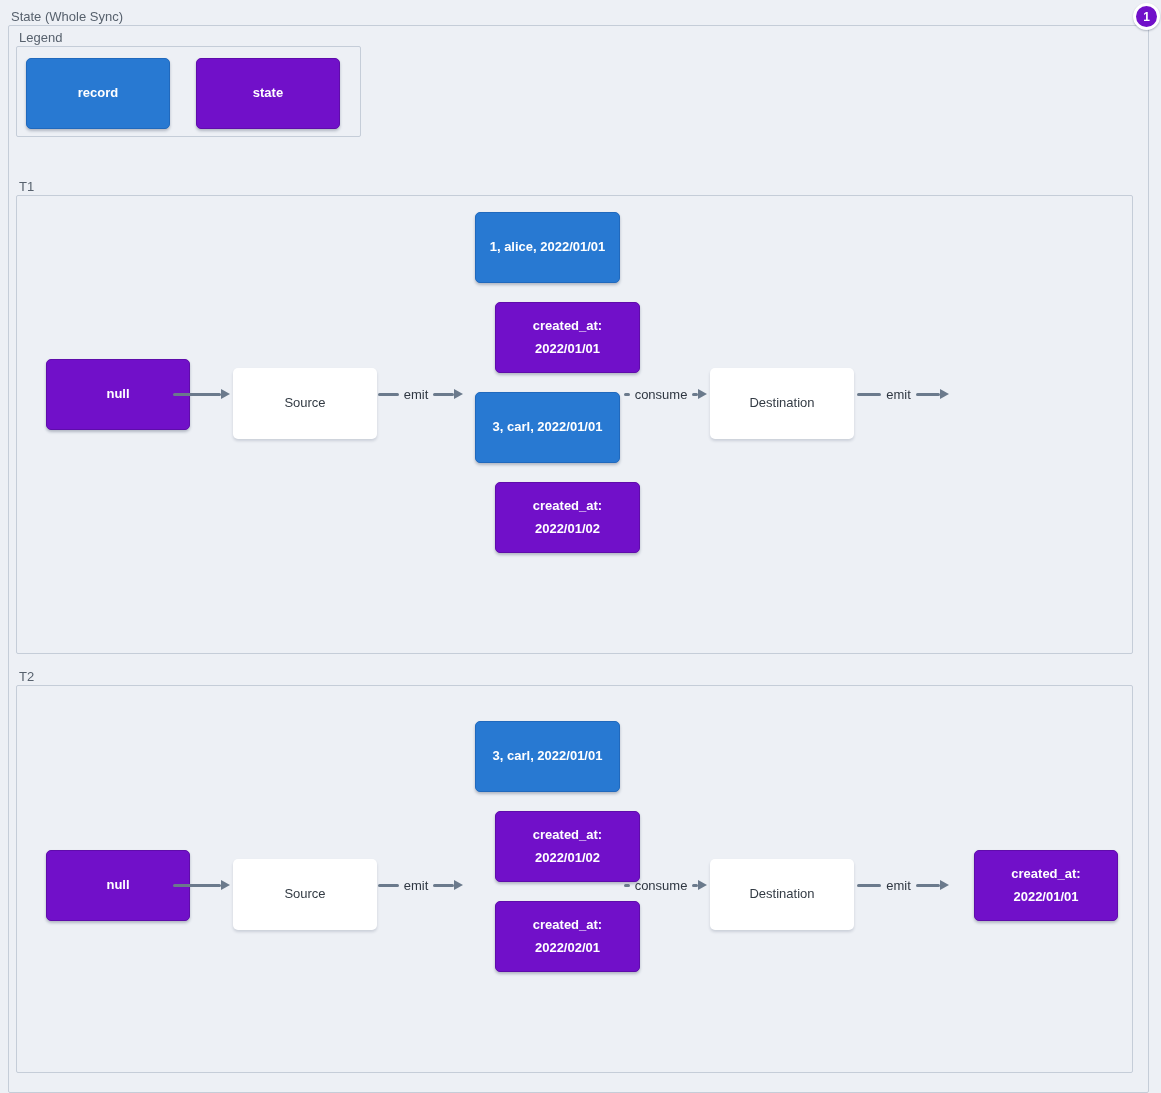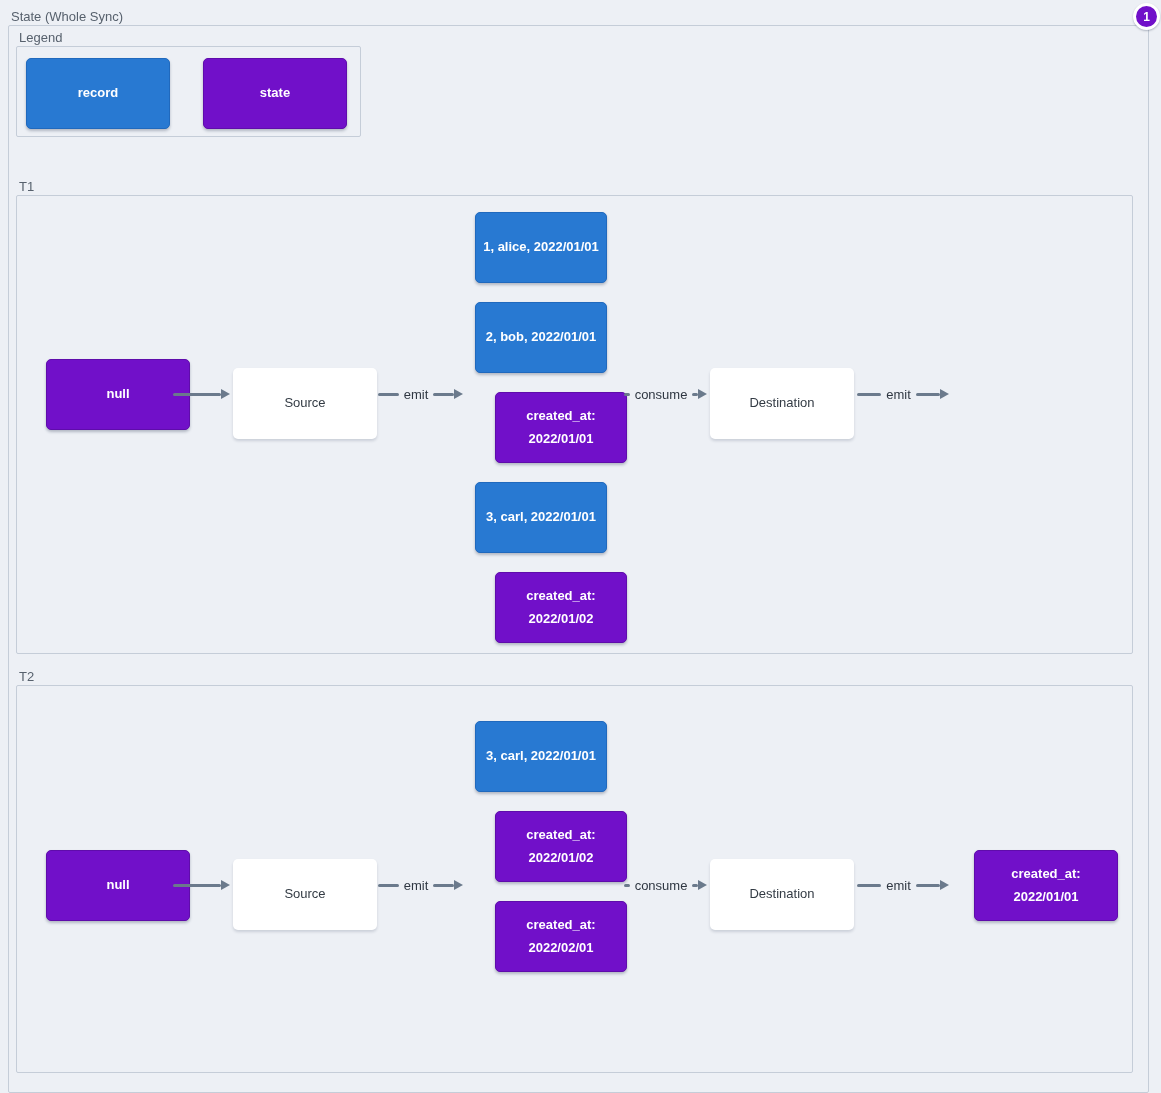--- a/index.html
+++ b/index.html
@@ -22,37 +22,37 @@
     text-align:center; font-size:13px; line-height:1.7; padding:0 6px;
     box-shadow:0 2px 3px rgba(25,39,70,0.28);
   }
   .node[data-type="record"] { background:var(--record); border:1px solid var(--record-border); color:#fff; font-weight:600; }
   .node[data-type="state"]  { background:var(--state);  border:1px solid var(--state-border);  color:#fff; font-weight:600;margin-left:20px; }
   .node[data-type="plain"]  { background:#ffffff; color:var(--node-text-dark); font-weight:500; box-shadow:0 2px 3px rgba(25,39,70,0.16);margin-top:9px; }
   .stack {
     position:absolute; width:145px;
     display:flex; flex-direction:column; gap:19px;
   }
-  .stack .node { position:static; height:71px; flex:0 0 71px; width:132px; }
+  .stack .node { position:static; height:71px; flex:0 0 71px; width:145px; }
   .arrow {
     position:absolute; height:14px;
     display:flex; align-items:center;
   }
   .al { flex:1 1 auto; height:3px; background:var(--arrow); border-radius:2px; }
   .ahead {
     flex:0 0 auto; width:0; height:0;
     border-left:9px solid var(--arrow);
     border-top:5px solid transparent;
     border-bottom:5px solid transparent;
   }
   .alabel {
     flex:0 0 auto; padding:0 5px; font-size:13px;
     color:#2f3742; font-weight:500; white-space:nowrap;
   }
-  .legend-row { position:absolute; left:9px; top:11px; display:flex; gap:13px; }
+  .legend-row { position:absolute; left:9px; top:11px; display:flex; gap:6px; }
   .legend-row .node { position:static; width:144px; height:71px; }
   .badge {
     position:absolute; left:1133px; top:3px;
     width:21px; height:21px; border-radius:50%;
     background:var(--state); border:3px solid #ffffff;
     display:flex; align-items:center; justify-content:center;
     color:#fff; font-size:12px; font-weight:700;
     box-shadow:0 1px 2px rgba(25,39,70,0.3); z-index:5;
   }
 </style>
@@ -89,21 +89,20 @@
 
     <div class="arrow" style="left:361px; top:191px; width:85px;">
       <span class="al"></span>
       <span class="alabel">emit</span>
       <span class="al"></span>
       <span class="ahead"></span>
     </div>
 
     <div class="stack" style="left:458px; top:16px;">
         <div class="node" data-type="record">1, alice, 2022/01/01</div>
-        <div class="node" data-type="record">2, bob, 2022/01/01</div>
         <div class="node" data-type="state">created_at: 2022/01/01</div>
         <div class="node" data-type="record">3, carl, 2022/01/01</div>
         <div class="node" data-type="state">created_at: 2022/01/02</div>
       </div>
 
     <div class="arrow" style="left:607px; top:191px; width:83px;">
       <span class="al"></span>
       <span class="alabel">consume</span>
       <span class="al"></span>
       <span class="ahead"></span>

